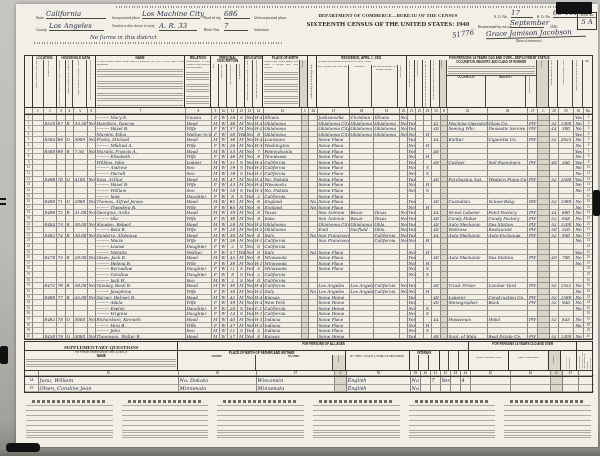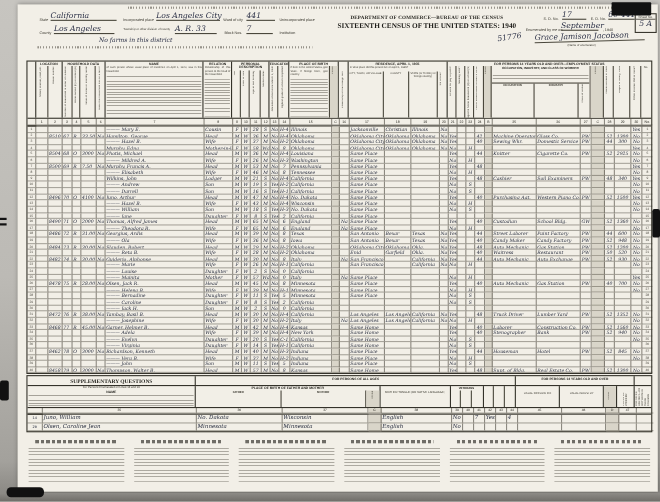--- a/index.html
+++ b/index.html
@@ -76,23 +76,23 @@
 </head>
 <body>
 
 <div class="paper">
 
   <div class="microline" style="left:100px; top:2px; width:460px;"></div>
 
   <span class="lbl" style="left:20px; top:12px;">State</span>
   <span class="hw uline" style="left:30px; top:7px; width:60px;">California</span>
   <span class="lbl" style="left:96px; top:12px;">Incorporated place</span>
-  <span class="hw uline" style="left:126px; top:7px; width:58px;">Los Angeles City</span>
+  <span class="hw uline" style="left:126px; top:7px; width:58px;">Los Machine City</span>
   <span class="lbl" style="left:187px; top:12px;">Ward of city</span>
-  <span class="hw uline" style="left:208px; top:7px; width:26px;">441</span>
+  <span class="hw uline" style="left:208px; top:7px; width:26px;">686</span>
   <span class="lbl" style="left:238px; top:12px;">Unincorporated place</span>
   <span class="lbl" style="left:20px; top:24px;">County</span>
   <span class="hw uline" style="left:33px; top:19px; width:55px;">Los Angeles</span>
   <span class="lbl" style="left:96px; top:22px; width:44px; white-space:normal; font-size:2.7px; line-height:2.9px;">Township or other division of county</span>
   <span class="hw uline" style="left:143px; top:19px; width:38px;">A. R. 33</span>
   <span class="lbl" style="left:188px; top:24px;">Block Nos.</span>
   <span class="hw uline" style="left:208px; top:19px; width:24px;">7</span>
   <span class="lbl" style="left:238px; top:24px;">Institution</span>
   <span class="hw small" style="left:74px; top:30px;">No farms in this district</span>
   <div class="microline" style="left:18px; top:38px; width:250px;"></div>

